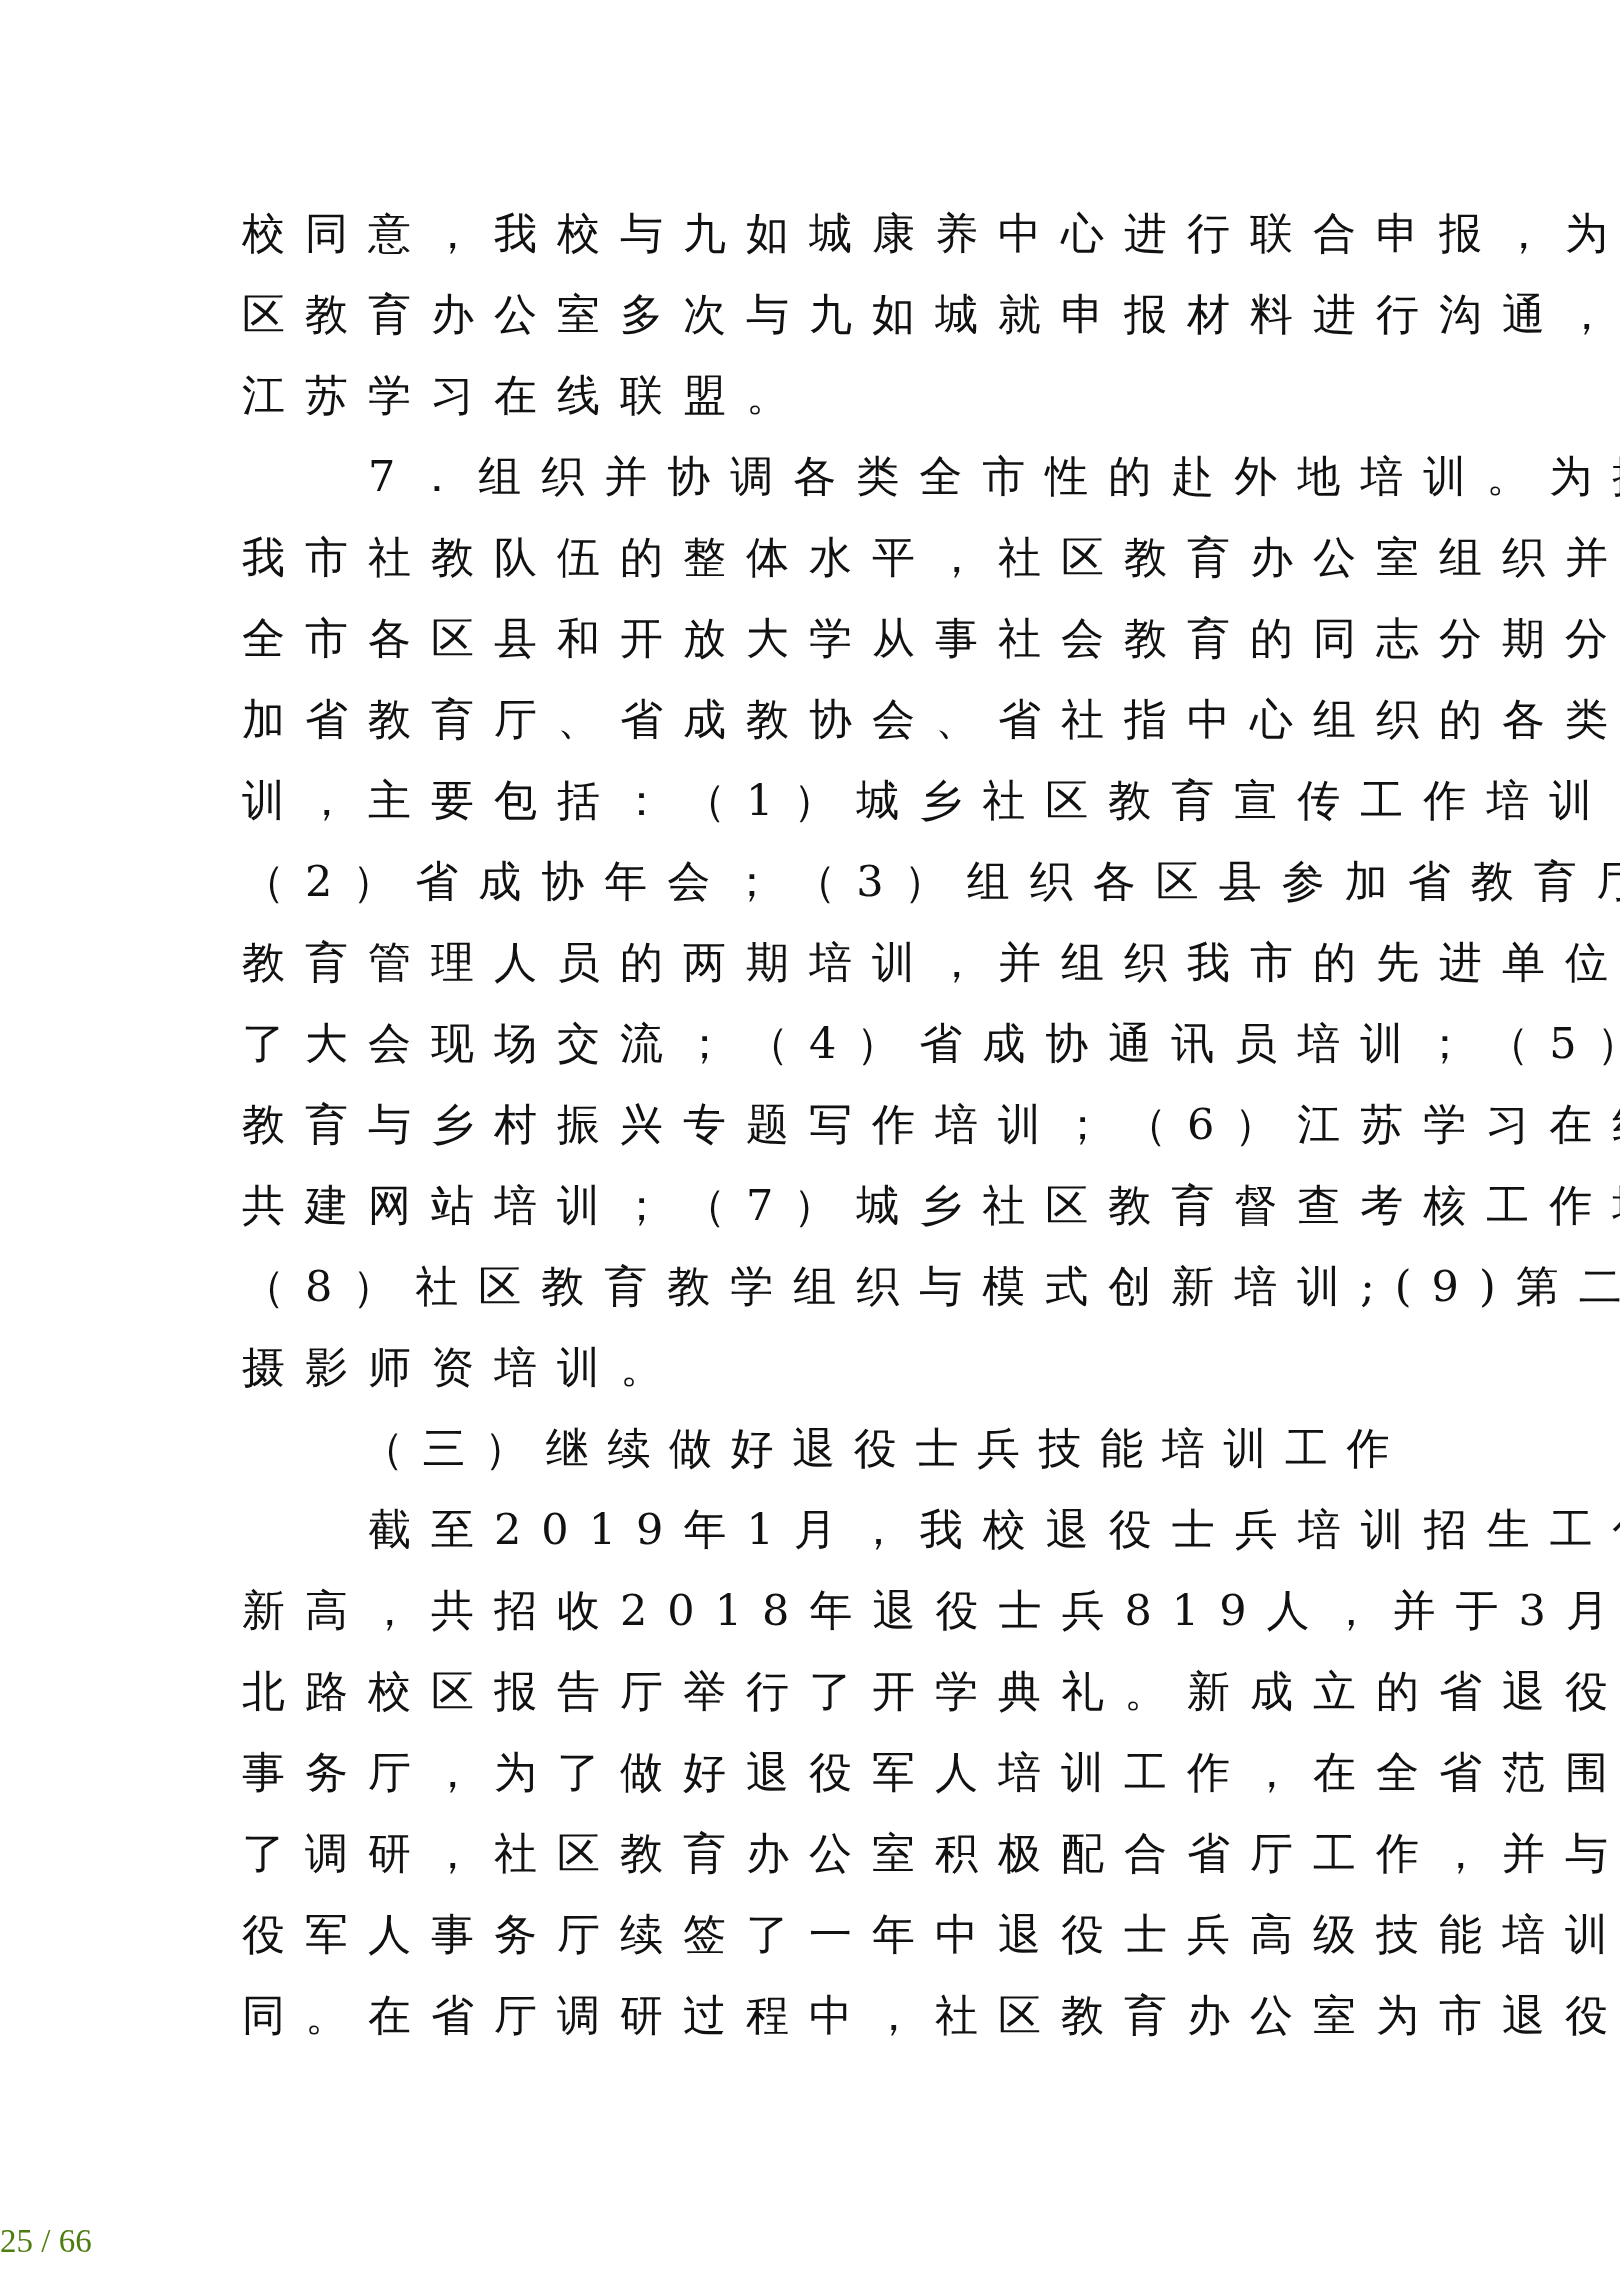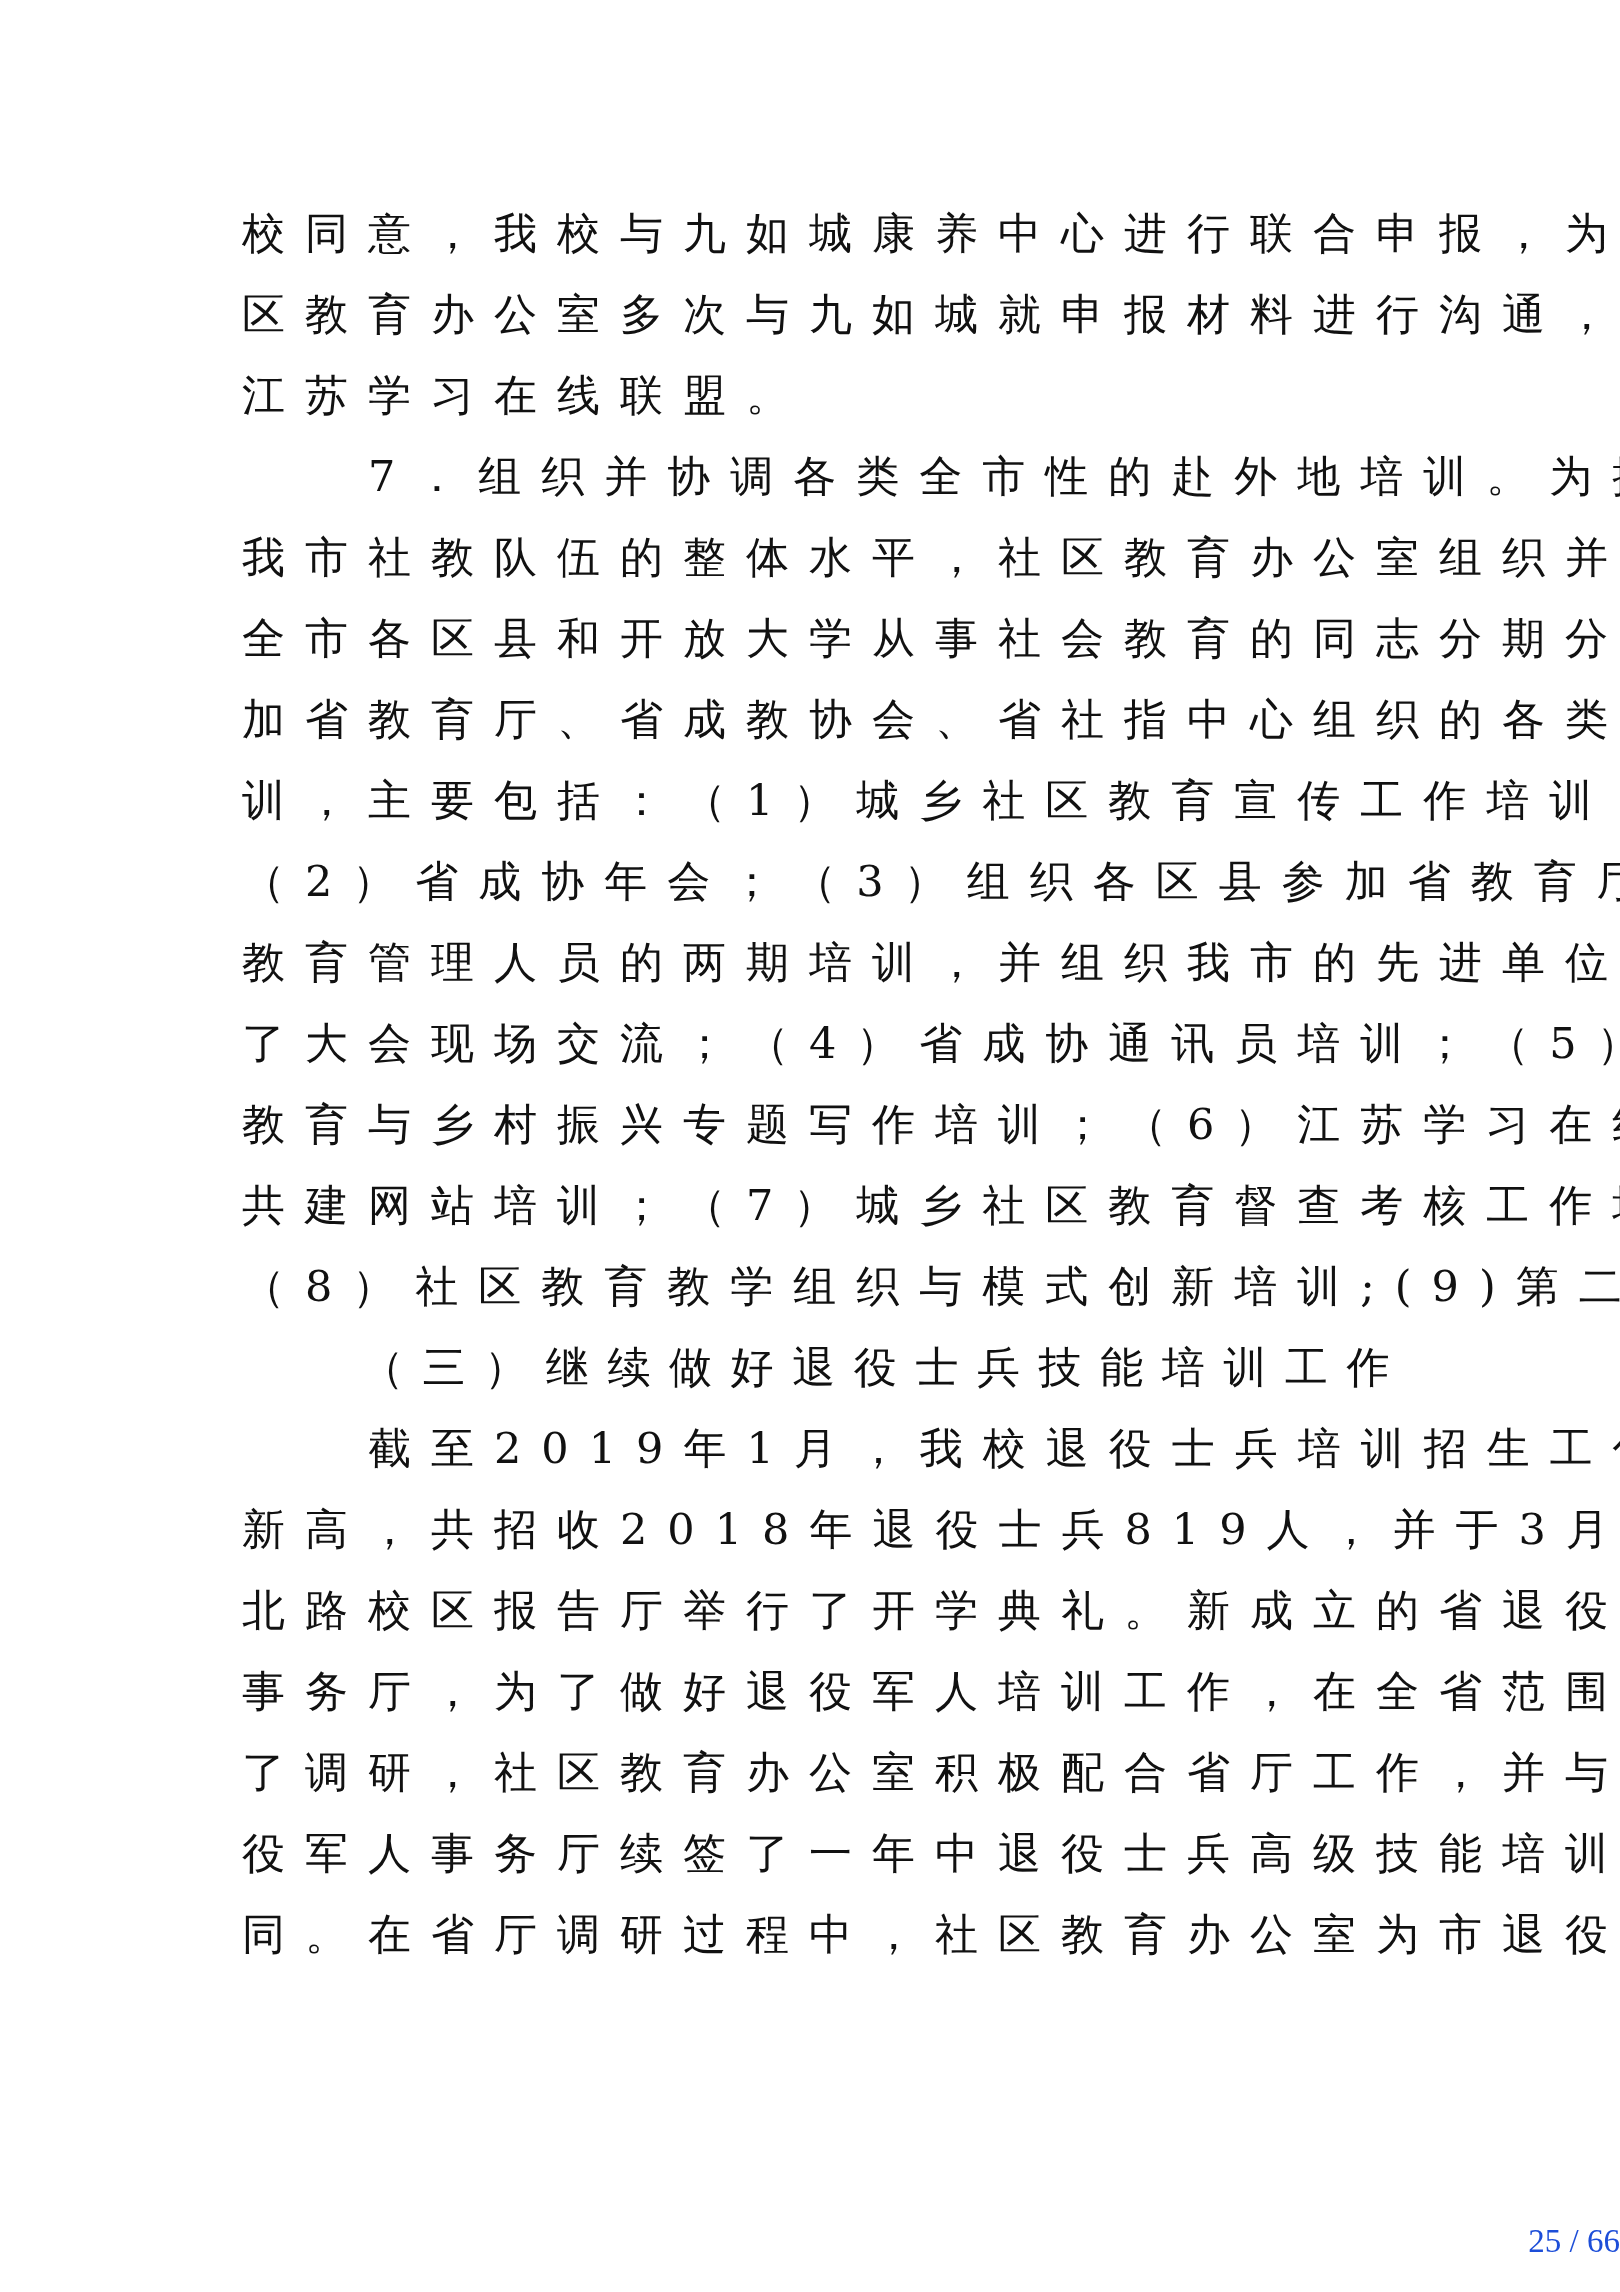--- a/index.html
+++ b/index.html
@@ -13,22 +13,22 @@
       font-family: "DejaVu Serif", "Liberation Serif", serif;
     }
     .line {
       height: 81px; line-height: 61px;
       font-size: 43px; letter-spacing: 20px;
       white-space: nowrap; overflow: visible;
     }
     .indent { padding-left: 126px; }
     .heading { padding-left: 119px; letter-spacing: 18.6px; }
     .footer {
-      position: absolute; left: 0; width: 1620px; top: 2223px; text-align: right;
-      font-family: "Liberation Serif", "DejaVu Serif", serif; font-size: 33px; color: #1d4ed8;
+      position: absolute; left: 0; width: 1620px; top: 2223px; text-align: left;
+      font-family: "Liberation Serif", "DejaVu Serif", serif; font-size: 33px; color: #4d7c0f;
     }
   </style>
 </head>
 <body>
 
 <div class="page">
   <div class="body-text">
     <div class="line">校同意，我校与九如城康养中心进行联合申报，为此社</div>
     <div class="line">区教育办公室多次与九如城就申报材料进行沟通，力争</div>
     <div class="line">江苏学习在线联盟。</div>
@@ -36,20 +36,21 @@
     <div class="line">我市社教队伍的整体水平，社区教育办公室组织并协调</div>
     <div class="line">全市各区县和开放大学从事社会教育的同志分期分批参</div>
     <div class="line">加省教育厅、省成教协会、省社指中心组织的各类培</div>
     <div class="line">训，主要包括：（1）城乡社区教育宣传工作培训；</div>
     <div class="line">（2）省成协年会；（3）组织各区县参加省教育厅社区</div>
     <div class="line">教育管理人员的两期培训，并组织我市的先进单位进行</div>
     <div class="line">了大会现场交流；（4）省成协通讯员培训；（5）社区</div>
     <div class="line">教育与乡村振兴专题写作培训；（6）江苏学习在线联盟</div>
     <div class="line">共建网站培训；（7）城乡社区教育督查考核工作培训；</div>
     <div class="line">（8）社区教育教学组织与模式创新培训;(9)第二期手机</div>
+    <div class="line">摄影师资培训。</div>
     <div class="line heading">（三）继续做好退役士兵技能培训工作</div>
     <div class="line indent">截至2019年1月，我校退役士兵培训招生工作再创</div>
     <div class="line">新高，共招收2018年退役士兵819人，并于3月28日在湖</div>
     <div class="line">北路校区报告厅举行了开学典礼。新成立的省退役军人</div>
     <div class="line">事务厅，为了做好退役军人培训工作，在全省范围展开</div>
     <div class="line">了调研，社区教育办公室积极配合省厅工作，并与省退</div>
     <div class="line">役军人事务厅续签了一年中退役士兵高级技能培训合</div>
     <div class="line">同。在省厅调研过程中，社区教育办公室为市退役军人</div>
   </div>
   <div class="footer">25 / 66</div>

